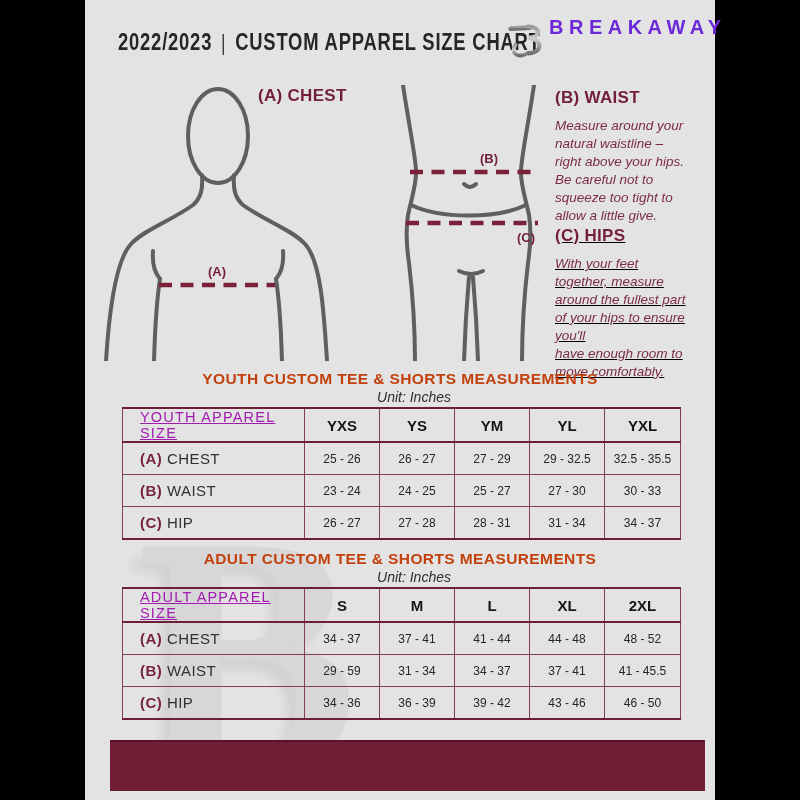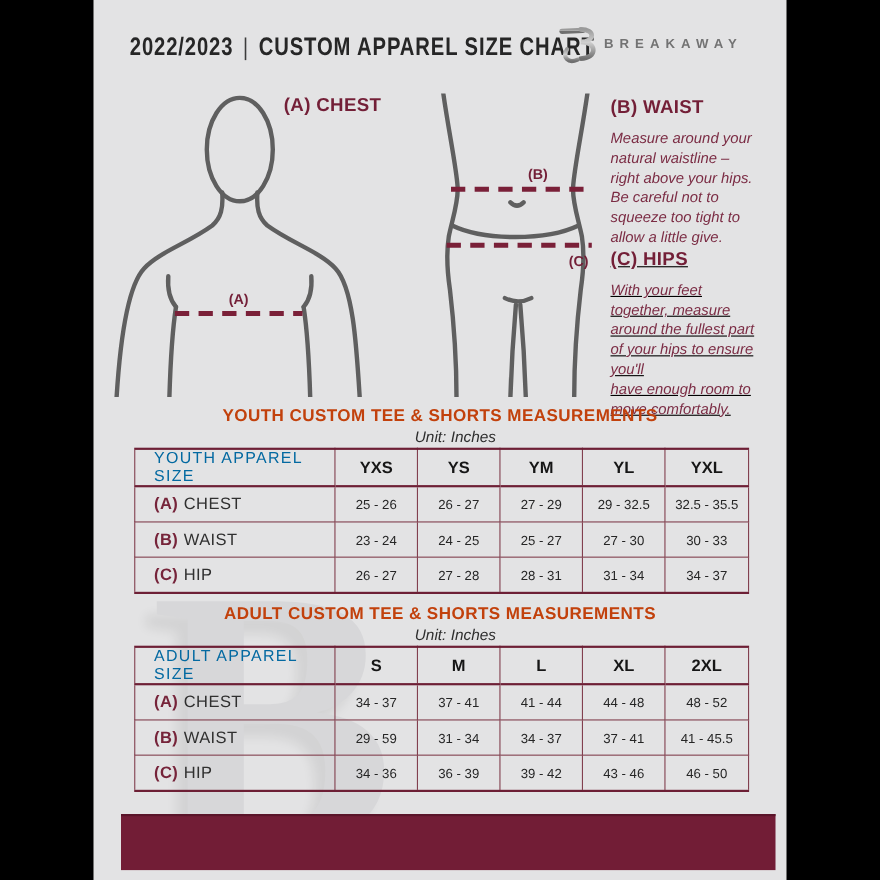--- a/index.html
+++ b/index.html
@@ -26,22 +26,22 @@
   .header-line {
     position:absolute; left:33px; top:29px;
     display:flex; align-items:center; gap:11px;
     font-weight:bold; font-size:23px; color:#262626;
     letter-spacing:1px; white-space:nowrap;
     transform:scaleX(0.8); transform-origin:left center;
   }
   .header-line .divider { font-weight:normal; color:#3c3c3c; font-size:22px; }
   .logo-mark { position:absolute; left:423px; top:18px; width:38px; height:42px; }
   .brand {
-    position:absolute; left:464px; top:33px;
-    font-weight:bold; font-size:12px; letter-spacing:5.5px; color:#737373;
+    position:absolute; left:464px; top:16px;
+    font-weight:bold; font-size:20px; letter-spacing:5.5px; color:#6d28d9;
   }
 
   
   .instr { position:absolute; }
   .instr-heading { font-size:17px; font-weight:bold; color:#731f37; letter-spacing:0.3px; }
   .instr-body {
     margin-top:9px; font-size:13.5px; font-style:italic;
     color:#7b2c44; line-height:1.33; white-space:pre-line;
   }
   #chest-block { left:173px; top:86px;  width:170px; }
@@ -76,21 +76,21 @@
   }
   #youth-table { top:407px; }
   #adult-table { top:587px; }
   .size-table th, .size-table td {
     border:1.5px solid #82404f; background:transparent;
     height:31px; padding:0; text-align:center; vertical-align:middle;
   }
   .size-table th { border-bottom:2px solid #6d1f35; }
   .col-head-label {
     font-weight:normal; font-size:14.5px; letter-spacing:1.2px;
-    color:#0369a1; text-align:left !important; padding-left:17px !important;
+    color:#a21caf; text-align:left !important; padding-left:17px !important;text-decoration:underline;
   }
   .col-head-size { font-weight:bold; font-size:15px; color:#161616; }
   .row-label {
     text-align:left !important; padding-left:17px !important;
     font-size:15px; color:#303030; letter-spacing:0.4px;
   }
   .row-label .pfx { color:#76243a; font-weight:bold; margin-right:5px; }
   .val { font-size:12px; color:#262626; }
 
   

